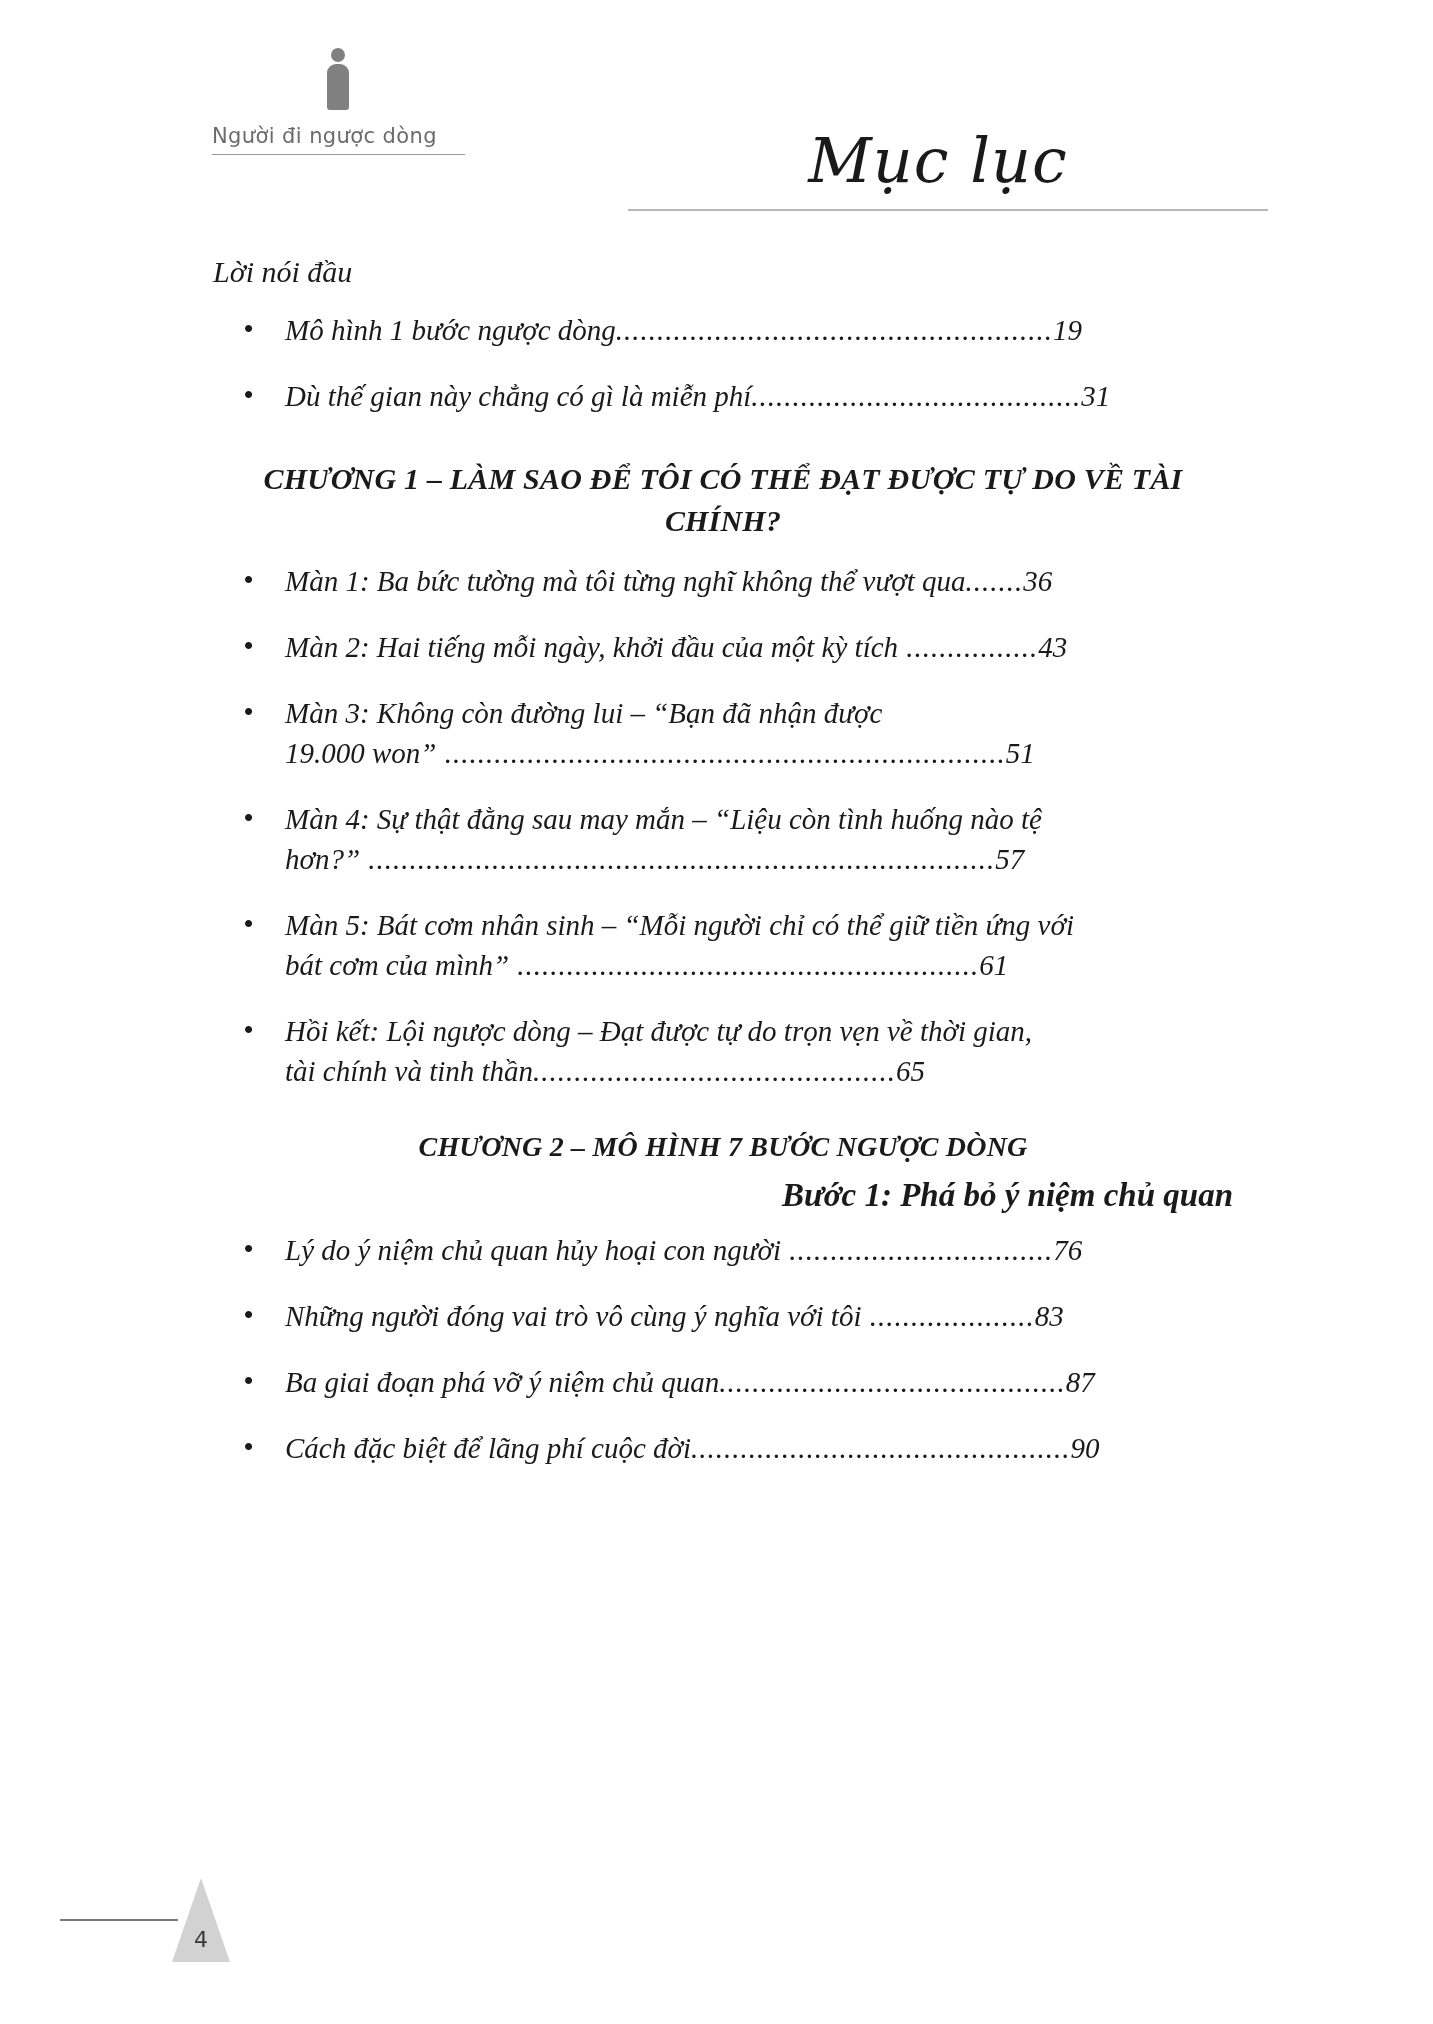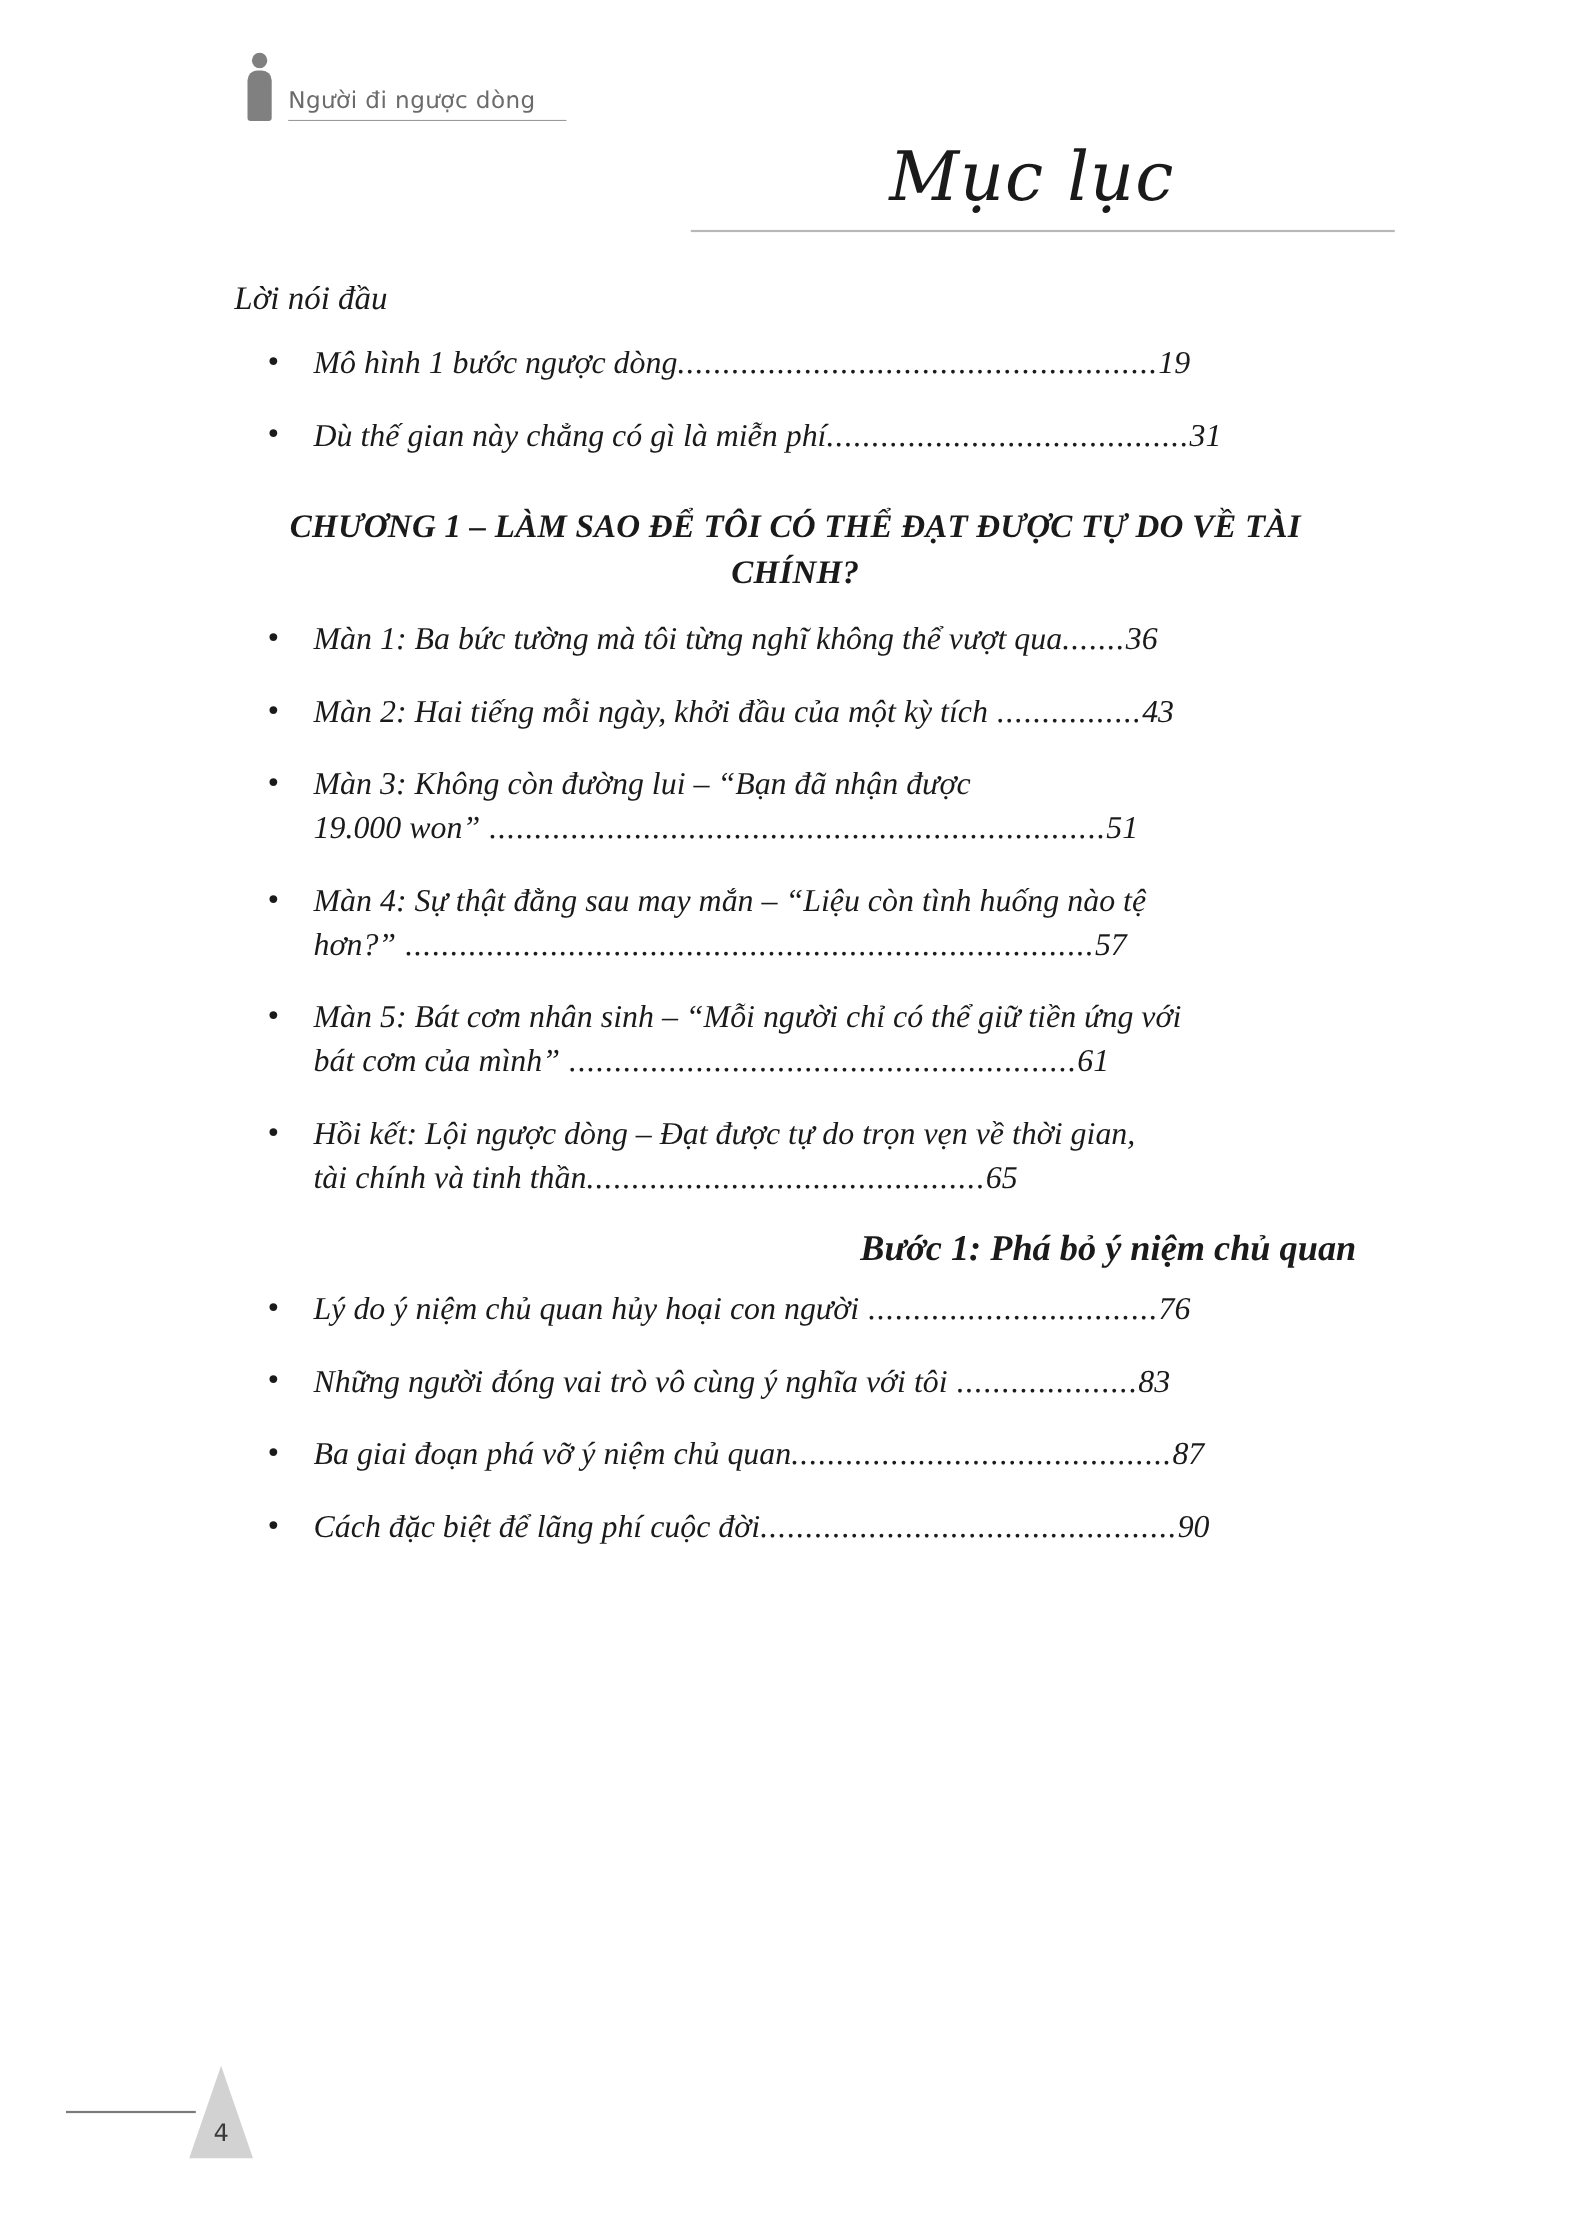--- a/index.html
+++ b/index.html
@@ -20,24 +20,25 @@
   .page {
     position: absolute;
     inset: 0;
     padding: 0;
   }
 
   
   .header {
     position: absolute;
     top: 48px;
-    left: 224px;
+    left: 212px;
     display: flex;
-    align-items: flex-end;
+    align-items: center;
     gap: 14px;
+    flex-direction: column;
   }
   .header-figure {
     width: 24px;
     height: 62px;
     position: relative;
   }
   .header-figure .head {
     position: absolute;
     top: 0;
     left: 5px;
@@ -261,20 +262,21 @@
         </span>
       </li>
       <li>
         <span class="entry-inner">
           <span class="entry-text">Hồi kết: Lội ngược dòng – Đạt được tự do trọn vẹn về thời gian,
 tài chính và tinh thần</span><span class="leader">............................................</span><span class="pagenum">65</span>
         </span>
       </li>
     </ul>
 
+    <div class="chapter-heading small">CHƯƠNG 2 – MÔ HÌNH 7 BƯỚC NGƯỢC DÒNG</div>
     <div class="chapter-sub">Bước 1: Phá bỏ ý niệm chủ quan</div>
 
     <ul class="entries">
       <li>
         <span class="entry-inner">
           <span class="entry-text">Lý do ý niệm chủ quan hủy hoại con người</span><span class="leader"> ................................</span><span class="pagenum">76</span>
         </span>
       </li>
       <li>
         <span class="entry-inner">

